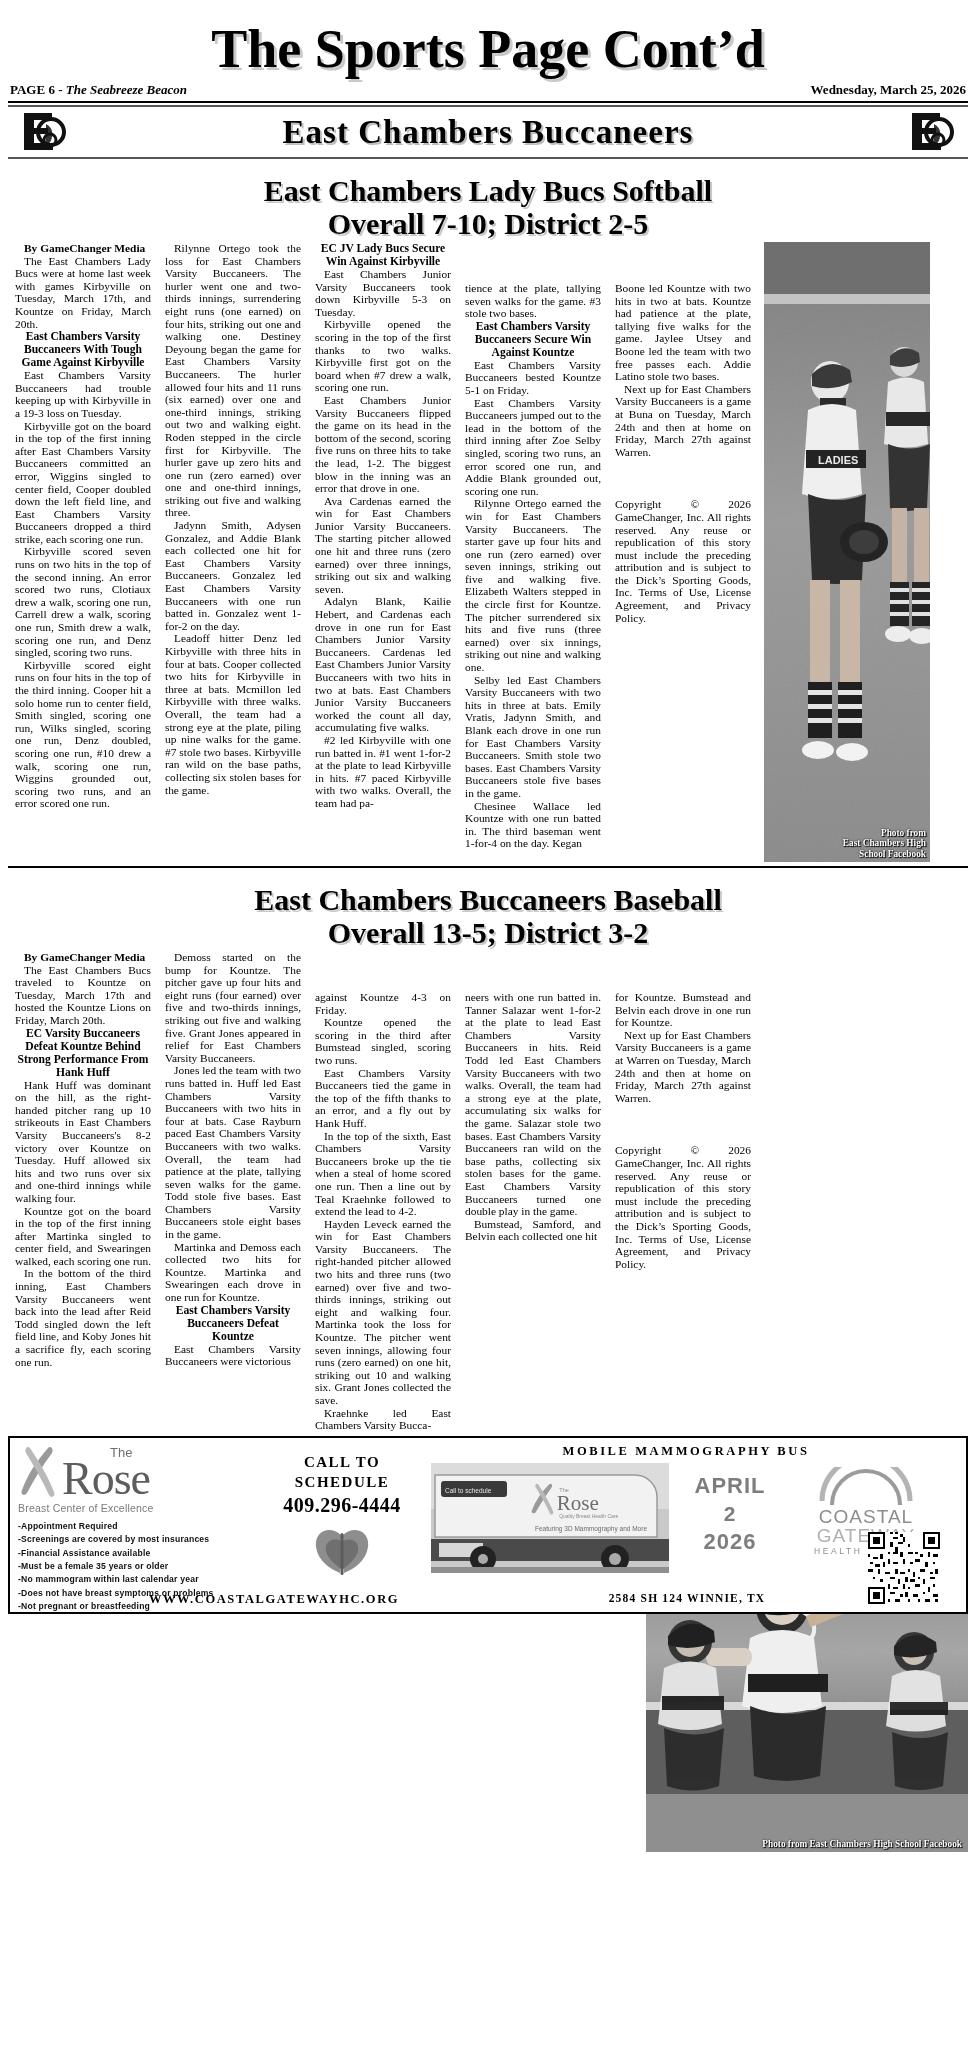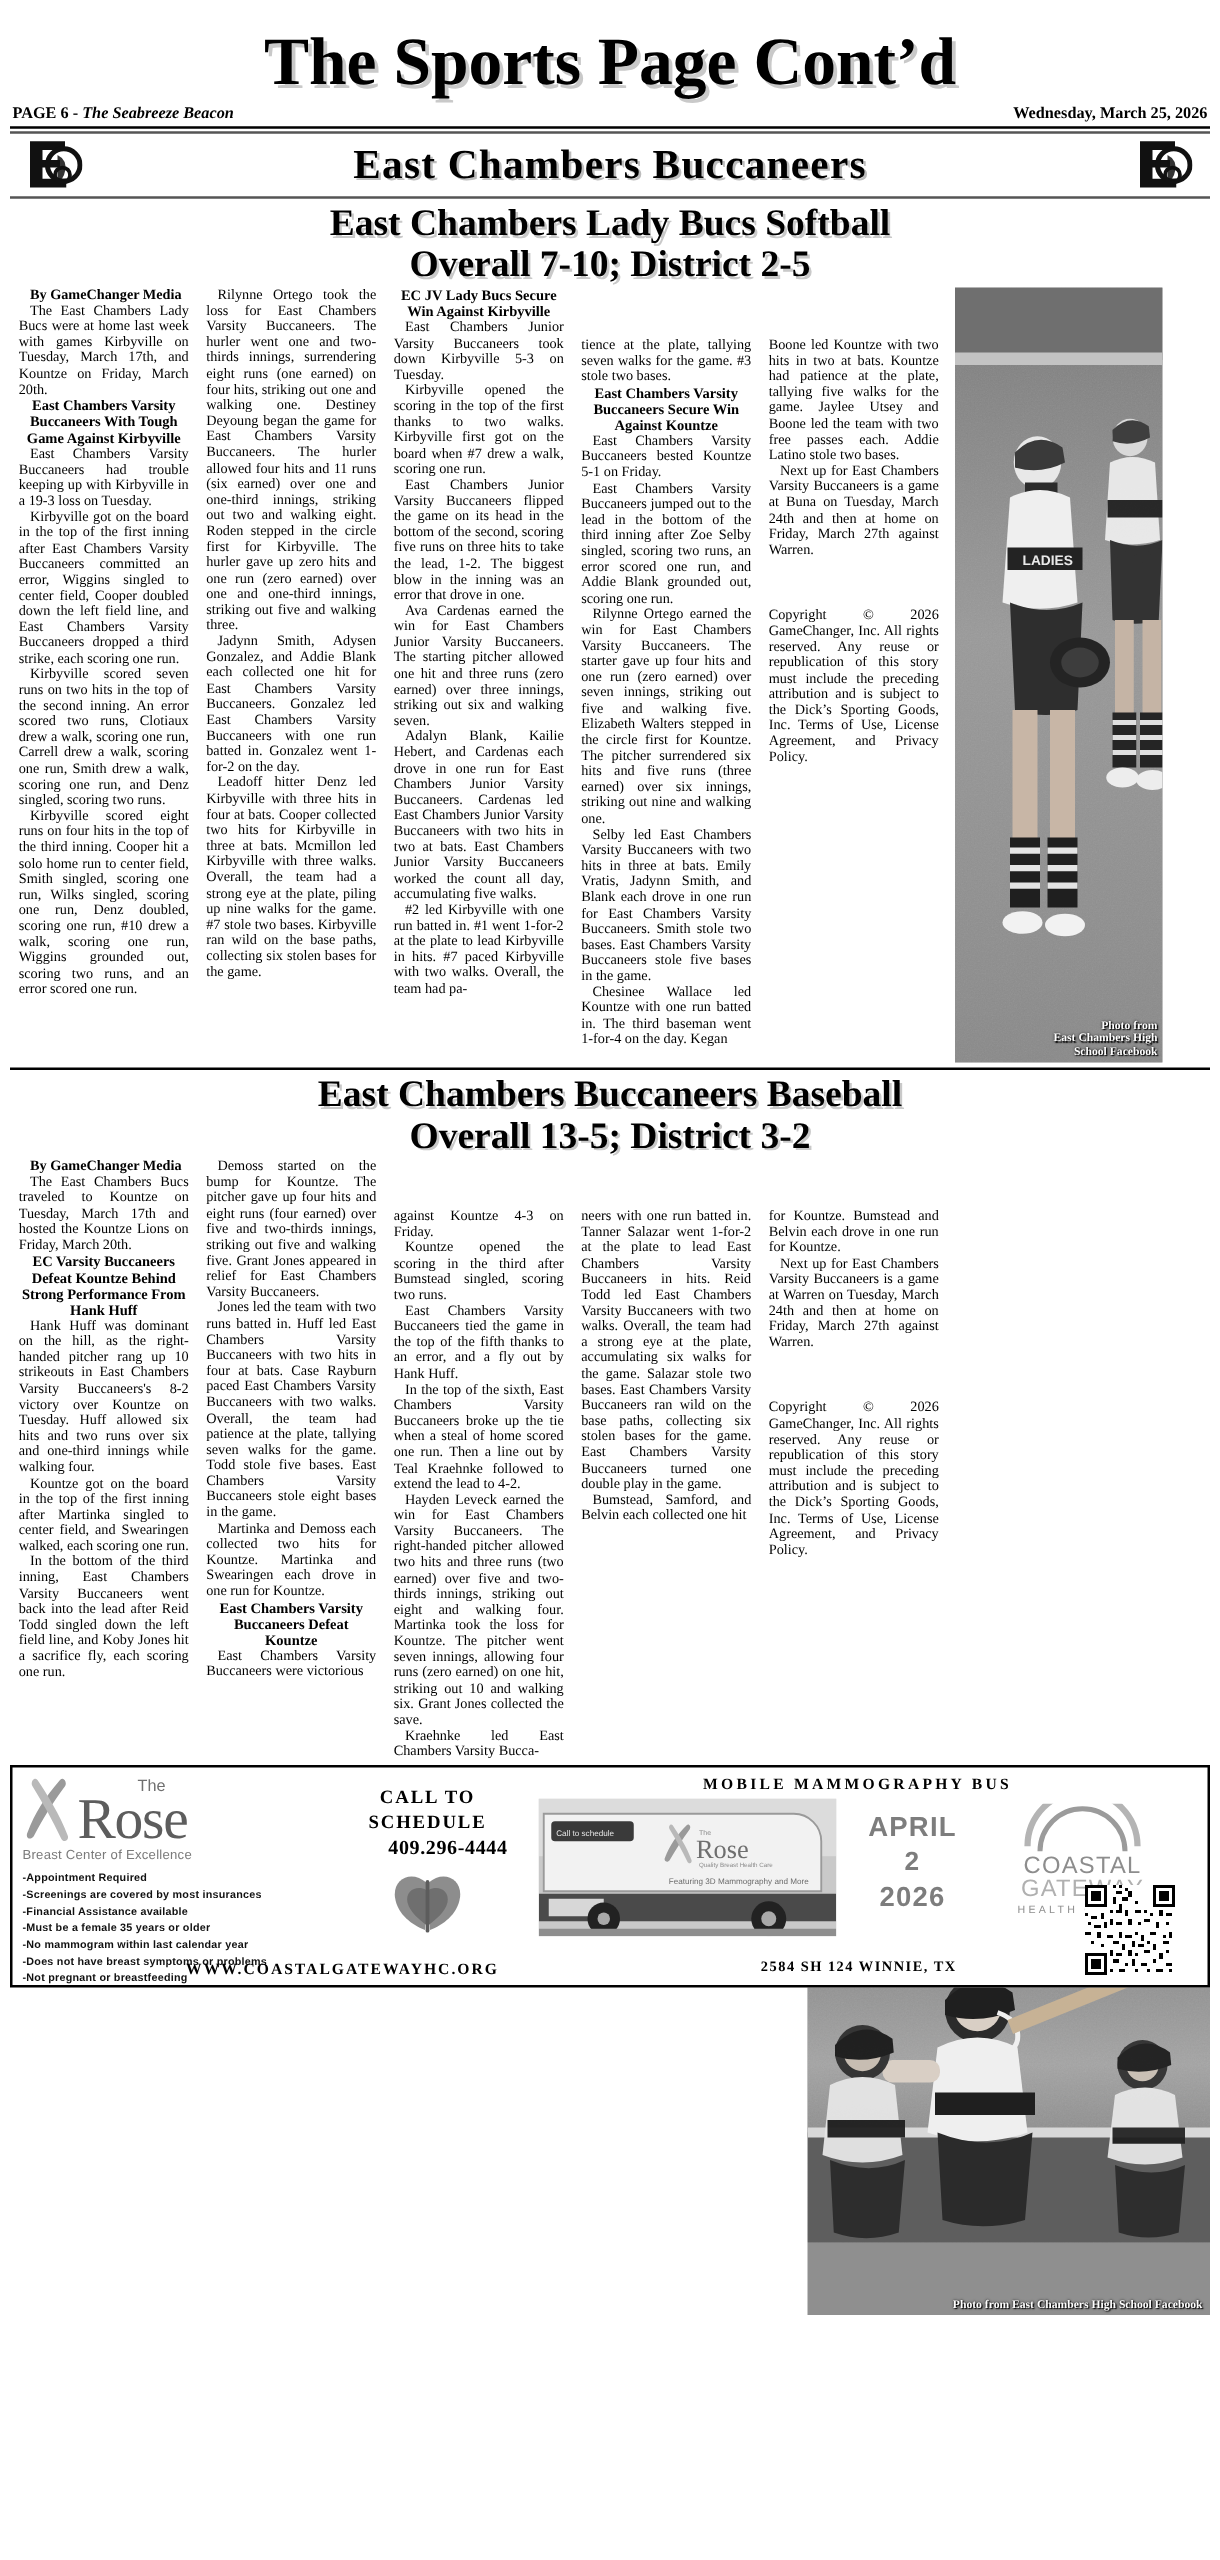--- a/index.html
+++ b/index.html
@@ -28,21 +28,21 @@
   .banner-title{
     font-weight:bold;font-size:33px;letter-spacing:1px;
     text-shadow:2px 2px 0 #bdbdbd;
   }
   .logo{position:absolute;top:3px;width:44px;height:44px;}
   .logo.left{left:14px;}
   .logo.right{right:14px;}
   .logo svg{display:block;}
 
   
-  .section-head{text-align:center;padding:3px 0 2px 0;}
+  .section-head{text-align:center;padding:15px 0 2px 0;}
   .section-head .l1{font-weight:bold;font-size:30px;line-height:33px;text-shadow:2px 2px 0 #c9c9c9;}
   .section-head .l2{font-weight:bold;font-size:30px;line-height:33px;text-shadow:2px 2px 0 #c9c9c9;}
 
   
   .cols{display:flex;gap:0;align-items:stretch;}
   .col{
     width:150px;padding:0 7px;box-sizing:border-box;
     font-size:11.4px;line-height:12.6px;text-align:justify;
     position:relative;
   }
@@ -83,21 +83,21 @@
   .rose-the{font-family:"Liberation Sans",sans-serif;font-size:13px;color:#6f6f6f;margin-left:48px;margin-top:2px;}
   .rose-big{font-family:"Liberation Serif",serif;font-size:46px;color:#5d5d5d;line-height:40px;letter-spacing:-1px;}
   .rose-sub{font-family:"Liberation Sans",sans-serif;font-size:10.5px;color:#7a7a7a;letter-spacing:0.2px;margin-top:2px;}
   .bullets{margin-top:6px;}
   .bullets div{
     font-family:"Liberation Sans",sans-serif;font-weight:bold;font-size:8.6px;
     line-height:13.4px;color:#111;letter-spacing:0.2px;
   }
   .ad-call{width:128px;text-align:center;padding-top:14px;box-sizing:border-box;}
   .ad-call .line{font-family:"Liberation Serif",serif;font-weight:bold;font-size:15px;letter-spacing:1.5px;line-height:20px;}
-  .ad-call .phone{font-family:"Liberation Serif",serif;font-weight:bold;font-size:16px;letter-spacing:0.5px;margin-top:2px;text-align:right;}
+  .ad-call .phone{font-family:"Liberation Serif",serif;font-weight:bold;font-size:20px;letter-spacing:0.5px;margin-top:2px;}
   .butterfly{margin:10px auto 0 auto;width:64px;height:52px;}
   .ad-mid{flex:1;padding-top:6px;box-sizing:border-box;text-align:center;position:relative;}
   .ad-mid .hdr{font-family:"Liberation Serif",serif;font-weight:bold;font-size:12.5px;letter-spacing:2.6px;}
   .busrow{display:flex;align-items:flex-start;justify-content:center;gap:6px;margin-top:4px;}
   .busimg{width:238px;height:110px;position:relative;overflow:hidden;background:#cfcfcf;}
   .datecol{width:110px;text-align:center;padding-top:10px;}
   .datecol div{font-family:"Liberation Sans",sans-serif;font-weight:bold;color:#7d7d7d;letter-spacing:1px;}
   .datecol .m{font-size:22px;line-height:26px;}
   .datecol .d{font-size:21px;line-height:30px;}
   .datecol .y{font-size:22px;line-height:26px;}

